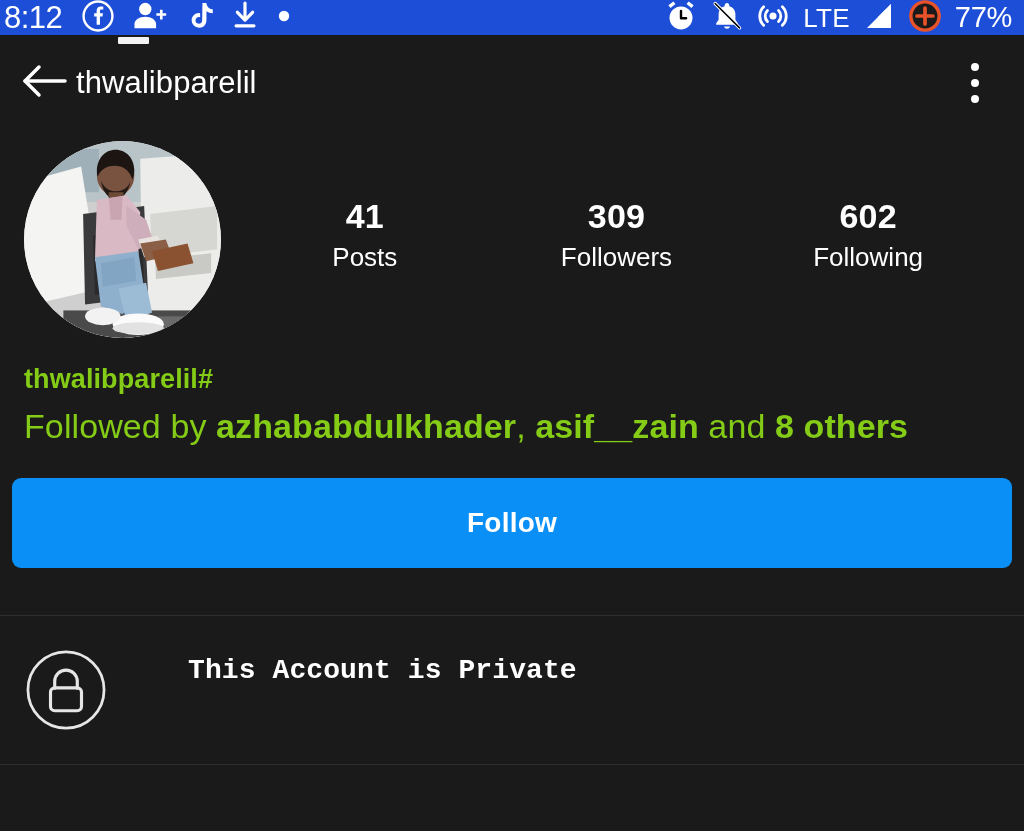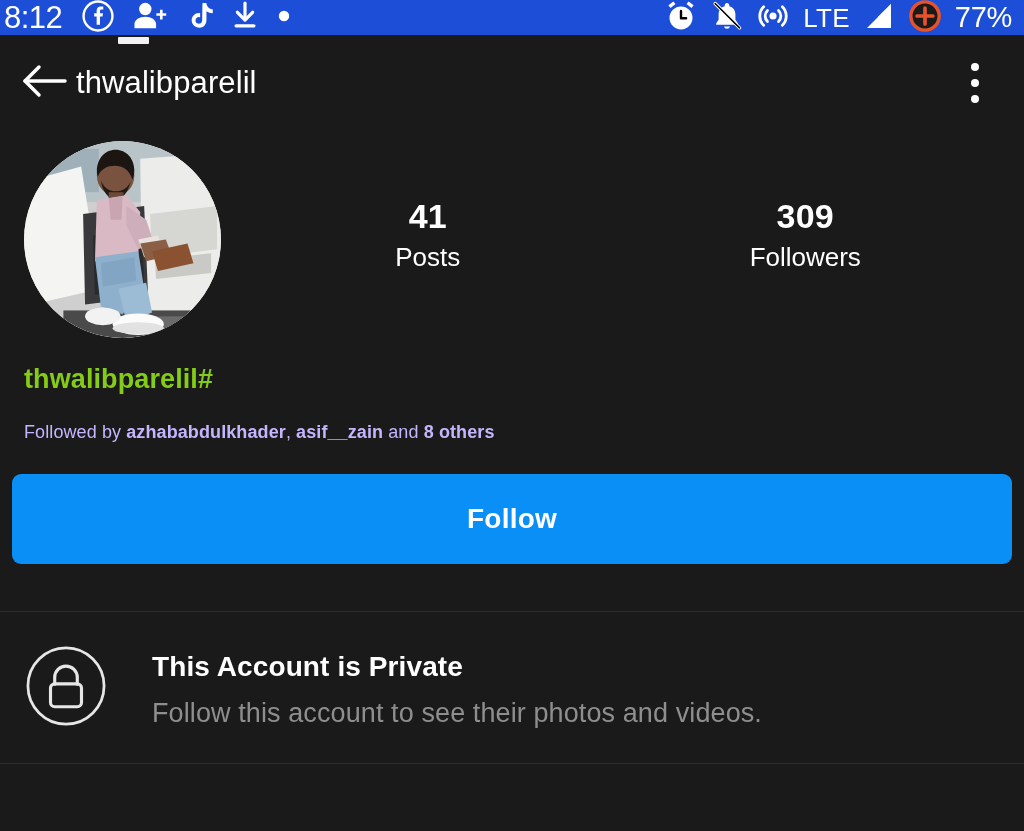--- a/index.html
+++ b/index.html
@@ -154,25 +154,25 @@
     padding:24px 22px 0 24px;
   }
   .bio-name {
     font-size:27px;
     font-weight:700;
     line-height:1.3;
     color:#84cc16;
     letter-spacing:0.1px;
   }
   .bio-followed {
-    font-size:18px;
+    font-size:34px;
     font-weight:400;
     line-height:1.32;
-    color:#c4b5fd;
-    margin-top:24px;
+    color:#84cc16;
+    margin-top:7px;
     letter-spacing:0.1px;
   }
   .bio-followed b { font-weight:700; }
 
   
   .follow-wrap { padding:29px 12px 0 12px; }
   .follow-btn {
     display:block;
     width:100%;
     height:90px;
@@ -205,21 +205,21 @@
     align-items:flex-start;
     padding:28px 24px 0 24px;
   }
   .lock-icon {
     width:84px;
     height:84px;
     flex:0 0 auto;
     margin-top:4px;
   }
   .lock-icon svg { display:block; width:100%; height:100%; }
-  .private-text { margin-left:44px; padding-top:9px; }
+  .private-text { margin-left:80px; padding-top:9px;font-family:Liberation Mono, monospace; }
   .private-title {
     font-size:28px;
     font-weight:700;
     color:#ffffff;
     line-height:1.25;
     letter-spacing:0.1px;
   }
   .private-sub {
     font-size:27px;
     font-weight:400;
@@ -403,20 +403,24 @@
     <div class="stat">
       <div class="stat-num">41</div>
       <div class="stat-label">Posts</div>
     </div>
 
     <div class="stat">
       <div class="stat-num">309</div>
       <div class="stat-label">Followers</div>
     </div>
 
+    <div class="stat">
+      <div class="stat-num">602</div>
+      <div class="stat-label">Following</div>
+    </div>
   </div>
 </div>
 
 <div class="bio">
   <div class="bio-name">thwalibparelil#</div>
   <div class="bio-followed"><span>Followed by </span><b>azhababdulkhader</b><span>, </span><b>asif__zain</b><span> and </span><b>8 others</b></div>
 </div>
 
 <div class="follow-wrap">
   <button class="follow-btn">Follow</button>
@@ -430,18 +434,17 @@
   <div class="lock-icon">
     <svg viewBox="0 0 64 64">
       <circle cx="32" cy="32" r="29" fill="none" stroke="#e6e6e6" stroke-width="2.1"></circle>
       <path d="M23.4 30.6v-5.2a8.6 8.6 0 0 1 17.2 0v5.2" fill="none" stroke="#e6e6e6" stroke-width="2.4" stroke-linecap="round"></path>
       <rect x="20.2" y="30.4" width="23.6" height="17.4" rx="3.2" fill="none" stroke="#e6e6e6" stroke-width="2.4"></rect>
     </svg>
   </div>
 
   <div class="private-text">
     <div class="private-title">This Account is Private</div>
-    <div class="private-sub">Follow this account to see their photos and videos.</div>
   </div>
 </div>
 
 <div class="spacer-32"></div>
 <div class="divider"></div>
 
 </body></html>

